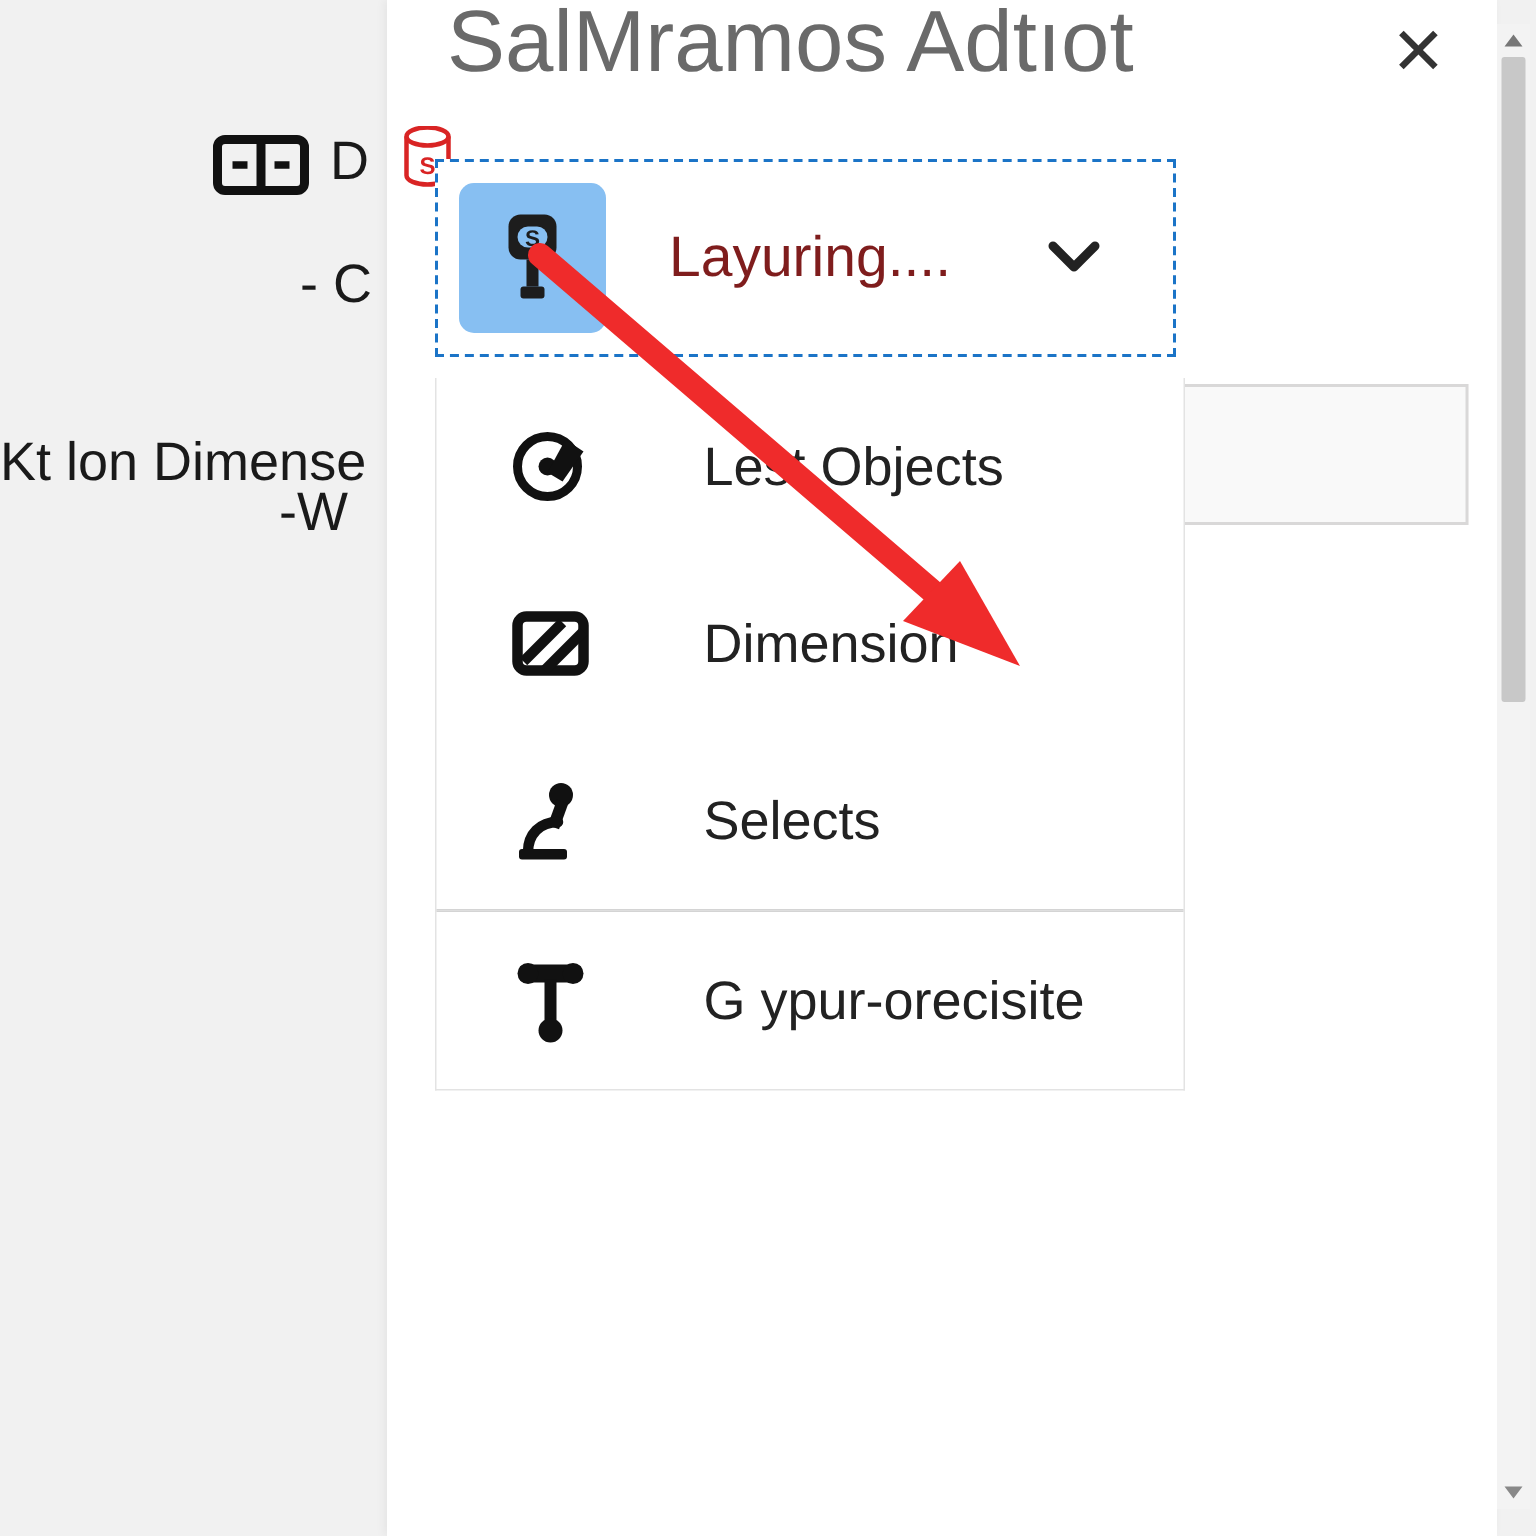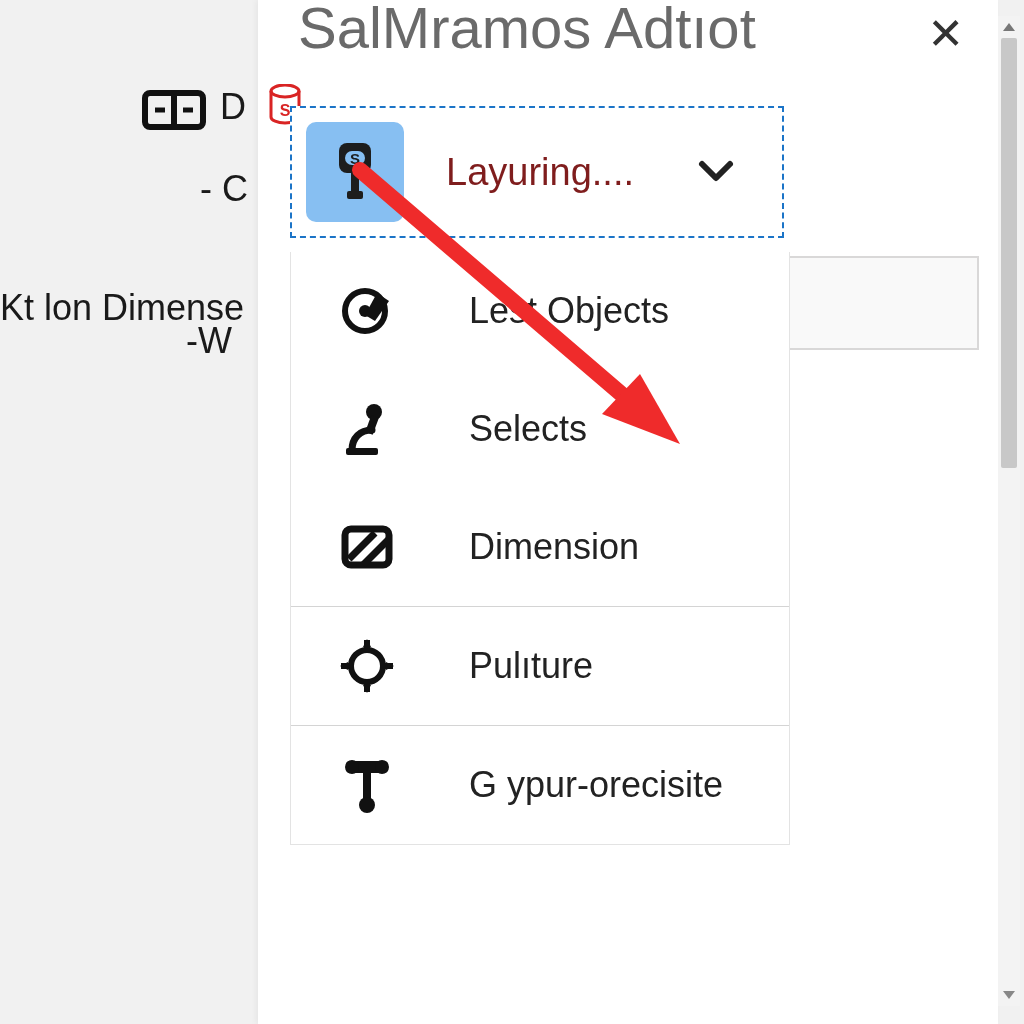--- a/index.html
+++ b/index.html
@@ -109,57 +109,41 @@
         <svg width="60" height="60" viewBox="0 0 60 60">
           <circle cx="28" cy="30" r="20" fill="none" stroke="#111" stroke-width="6"></circle>
           <circle cx="28" cy="30" r="6" fill="#111"></circle>
           <path d="M40 12l12 8-14 20-10-6z" fill="#111"></path>
         </svg>
       </span>
       <span class="menu-label">Lest Objects</span>
     </div>
     <div class="menu-item">
       <span class="menu-icon">
+        <svg width="56" height="56" viewBox="0 0 56 56">
+          <rect x="6" y="10" width="44" height="36" rx="6" fill="none" stroke="#111" stroke-width="7"></rect>
+          <line x1="10" y1="40" x2="36" y2="14" stroke="#111" stroke-width="7"></line>
+          <line x1="24" y1="46" x2="50" y2="20" stroke="#111" stroke-width="7"></line>
+        </svg>
+      </span>
+      <span class="menu-label">Dimension</span>
+    </div>
+    <div class="menu-item">
+      <span class="menu-icon">
         <svg width="58" height="58" viewBox="0 0 58 58">
           <circle cx="36" cy="12" r="8" fill="#111"></circle>
           <rect x="30" y="16" width="8" height="18" transform="rotate(20 34 25)" fill="#111"></rect>
           <path d="M14 50c0-12 8-20 20-20" fill="none" stroke="#111" stroke-width="7" stroke-linecap="round"></path>
           <rect x="8" y="48" width="32" height="7" rx="2" fill="#111"></rect>
         </svg>
       </span>
       <span class="menu-label">Selects</span>
     </div>
-    <div class="menu-item">
-      <span class="menu-icon">
-        <svg width="56" height="56" viewBox="0 0 56 56">
-          <rect x="6" y="10" width="44" height="36" rx="6" fill="none" stroke="#111" stroke-width="7"></rect>
-          <line x1="10" y1="40" x2="36" y2="14" stroke="#111" stroke-width="7"></line>
-          <line x1="24" y1="46" x2="50" y2="20" stroke="#111" stroke-width="7"></line>
-        </svg>
-      </span>
-      <span class="menu-label">Dimension</span>
-    </div>
   </div>
   <div class="menu-group">
-    <div class="menu-item">
-      <span class="menu-icon">
-        <svg width="58" height="58" viewBox="0 0 58 58">
-          <circle cx="29" cy="29" r="16" fill="none" stroke="#111" stroke-width="6"></circle>
-          <line x1="29" y1="3" x2="29" y2="14" stroke="#111" stroke-width="6"></line>
-          <line x1="29" y1="44" x2="29" y2="55" stroke="#111" stroke-width="6"></line>
-          <line x1="3" y1="29" x2="14" y2="29" stroke="#111" stroke-width="6"></line>
-          <line x1="44" y1="29" x2="55" y2="29" stroke="#111" stroke-width="6"></line>
-          <polygon points="29,2 25,10 33,10" fill="#111"></polygon>
-          <polygon points="29,56 25,48 33,48" fill="#111"></polygon>
-          <polygon points="2,29 10,25 10,33" fill="#111"></polygon>
-          <polygon points="56,29 48,25 48,33" fill="#111"></polygon>
-        </svg>
-      </span>
-      <span class="menu-label">Pulıture</span>
-    </div>
   </div>
   <div class="menu-group">
     <div class="menu-item">
       <span class="menu-icon">
         <svg width="54" height="60" viewBox="0 0 54 60">
           <rect x="6" y="6" width="42" height="12" rx="4" fill="#111"></rect>
           <circle cx="12" cy="12" r="7" fill="#111"></circle>
           <circle cx="42" cy="12" r="7" fill="#111"></circle>
           <rect x="23" y="16" width="8" height="30" fill="#111"></rect>
           <circle cx="27" cy="50" r="8" fill="#111"></circle>

